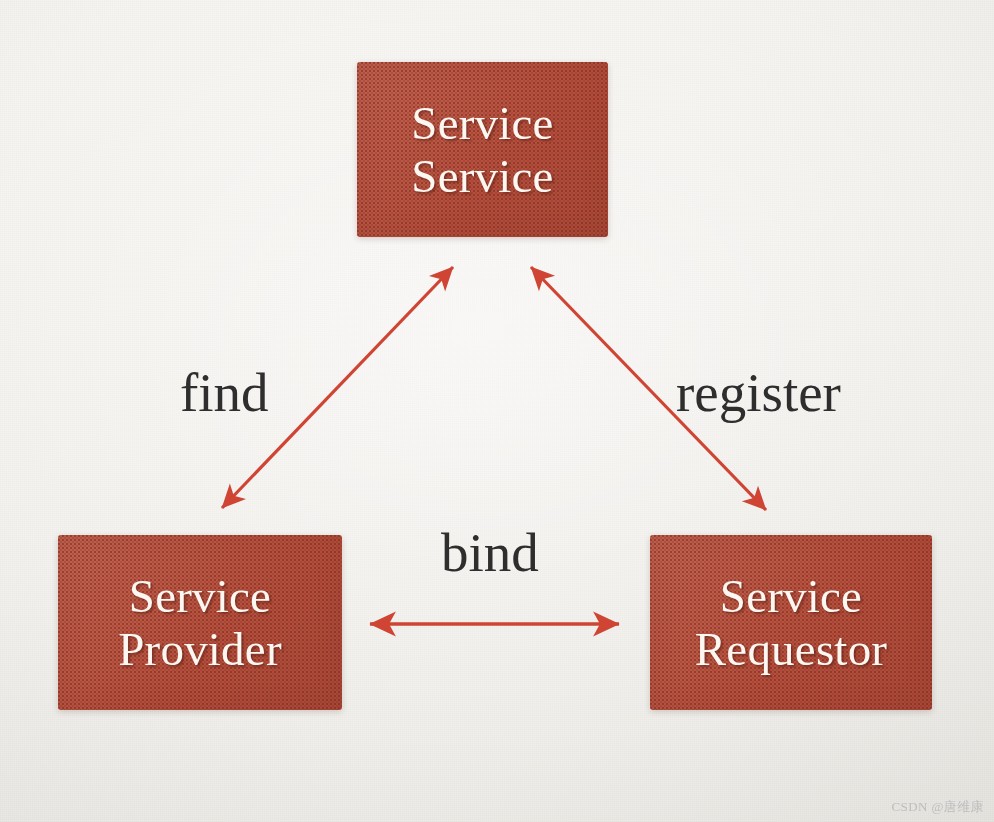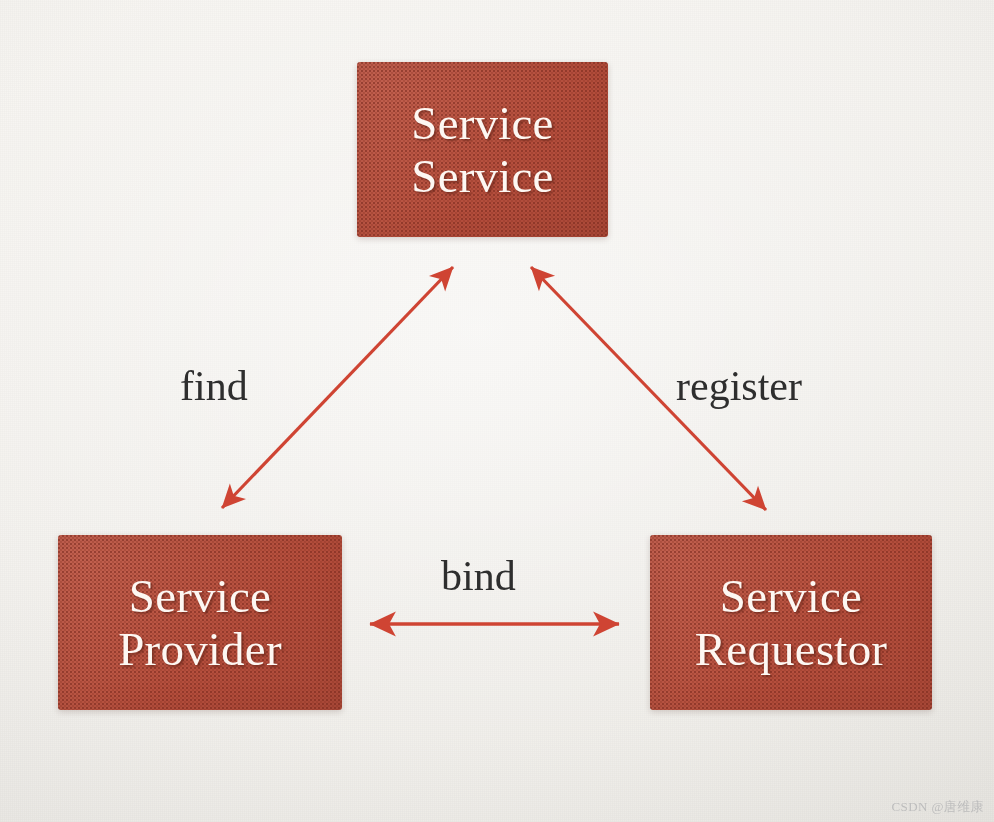--- a/index.html
+++ b/index.html
@@ -57,28 +57,28 @@
     position: absolute;
     left: 0; top: 0;
     width: 994px; height: 822px;
     pointer-events: none;
   }
 
   
   .edge-label {
     position: absolute;
     color: #2e2e2e;
-    font-size: 42px;
+    font-size: 55px;
     line-height: 1;
     white-space: nowrap;
     user-select: none;
   }
   #label-find     { left: 180px; top: 365px; }
   #label-register { left: 676px; top: 365px; }
-  #label-bind     { left: 441px; top: 555px; }
+  #label-bind     { left: 441px; top: 525px; }
 
   
   #watermark {
     position: absolute;
     right: 10px;
     bottom: 6px;
     font-family: Liberation Serif, serif;
     font-size: 13px;
     color: #bdbdbd;
     letter-spacing: 0.4px;

